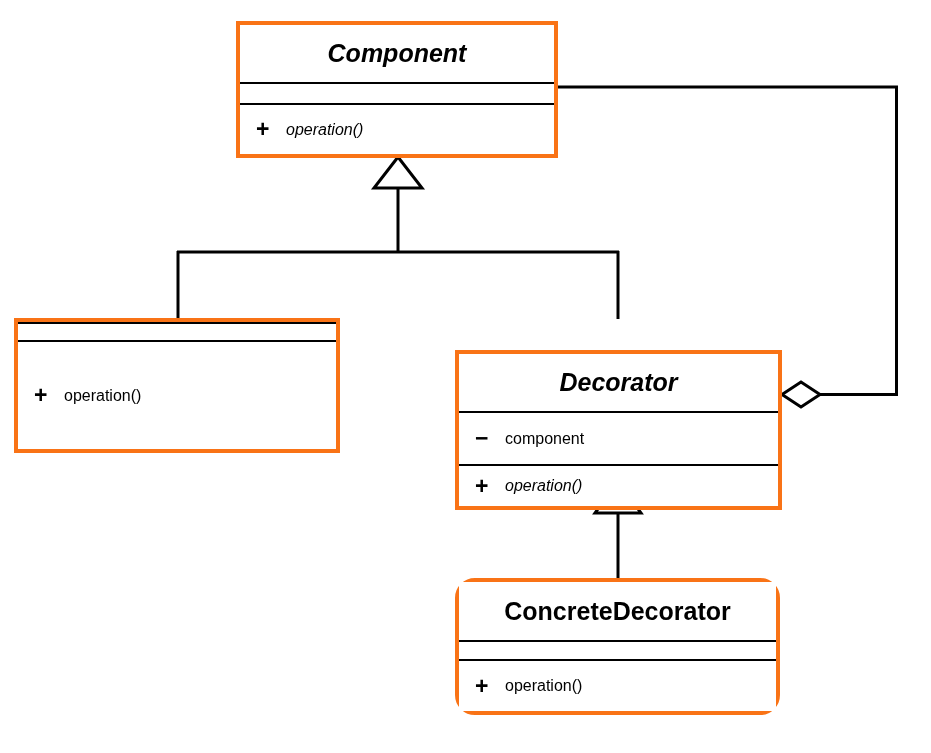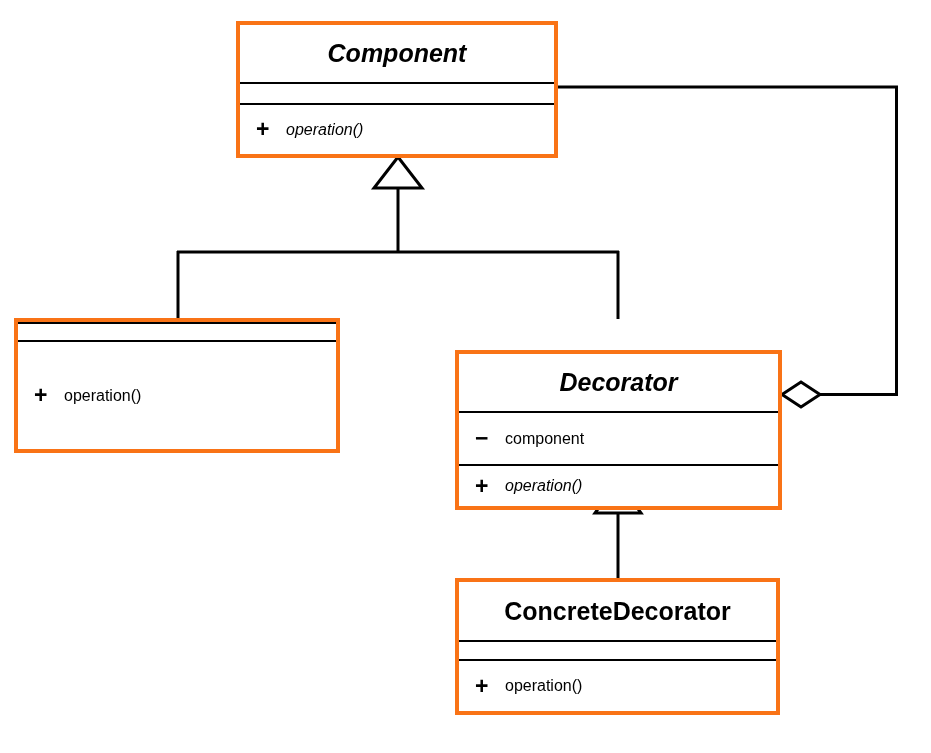--- a/index.html
+++ b/index.html
@@ -156,21 +156,21 @@
       </div>
     </div>
     <div class="compartment divider" style="flex:1 1 auto;">
       <div class="member-row">
         <span class="visibility">+</span>
         <span class="member-label italic">operation()</span>
       </div>
     </div>
   </div>
 
-  <div class="uml-class" style="left:455px; top:578px; width:325px; height:137px;">
+  <div class="uml-class" style="left:455px; top:578px; width:325px; height:137px;border-radius:20px;">
     <div class="compartment name-compartment" style="height:58px;">
       <span class="class-name">ConcreteDecorator</span>
     </div>
     <div class="compartment divider empty-compartment" style="height:19px;"></div>
     <div class="compartment divider" style="flex:1 1 auto;">
       <div class="member-row">
         <span class="visibility">+</span>
         <span class="member-label">operation()</span>
       </div>
     </div>

